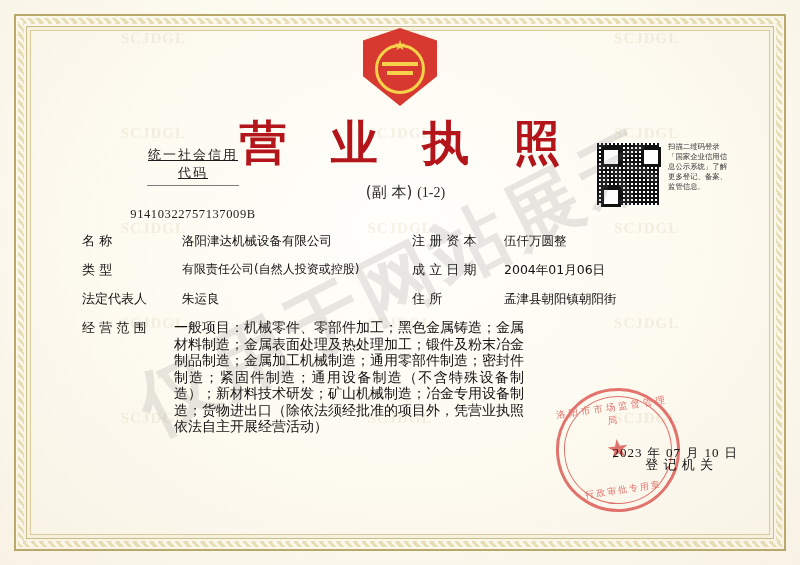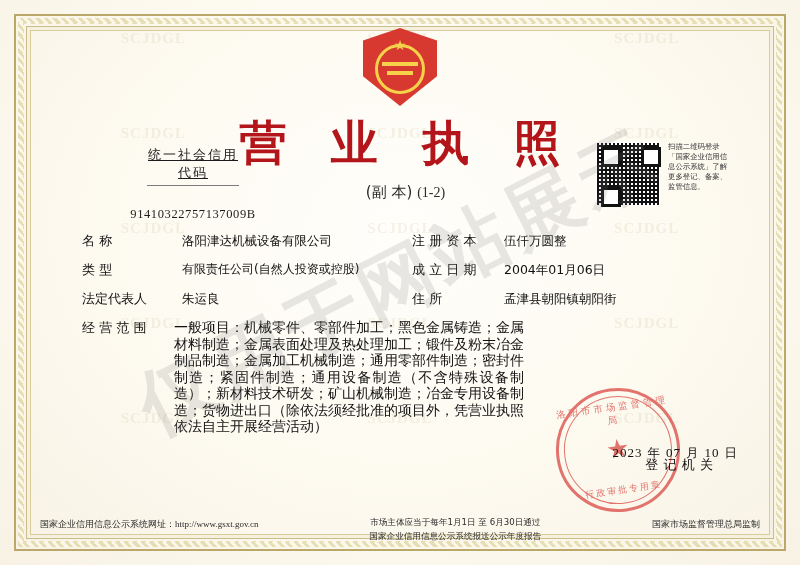--- a/index.html
+++ b/index.html
@@ -330,22 +330,14 @@
     <b>07</b>
     <span>月</span>
     <b>10</b>
     <span>日</span>
   </div>
 
   <div class="diag-watermark">
     <span>仅用于网站展示</span>
   </div>
 
-  <div class="footer">
-    <div class="left url">国家企业信用信息公示系统网址：http://www.gsxt.gov.cn</div>
-    <div class="mid">
-      <div>市场主体应当于每年1月1日 至 6月30日通过</div>
-      <div>国家企业信用信息公示系统报送公示年度报告</div>
-    </div>
-    <div class="right">国家市场监督管理总局监制</div>
-  </div>
 
 </div>
 
 </body></html>

